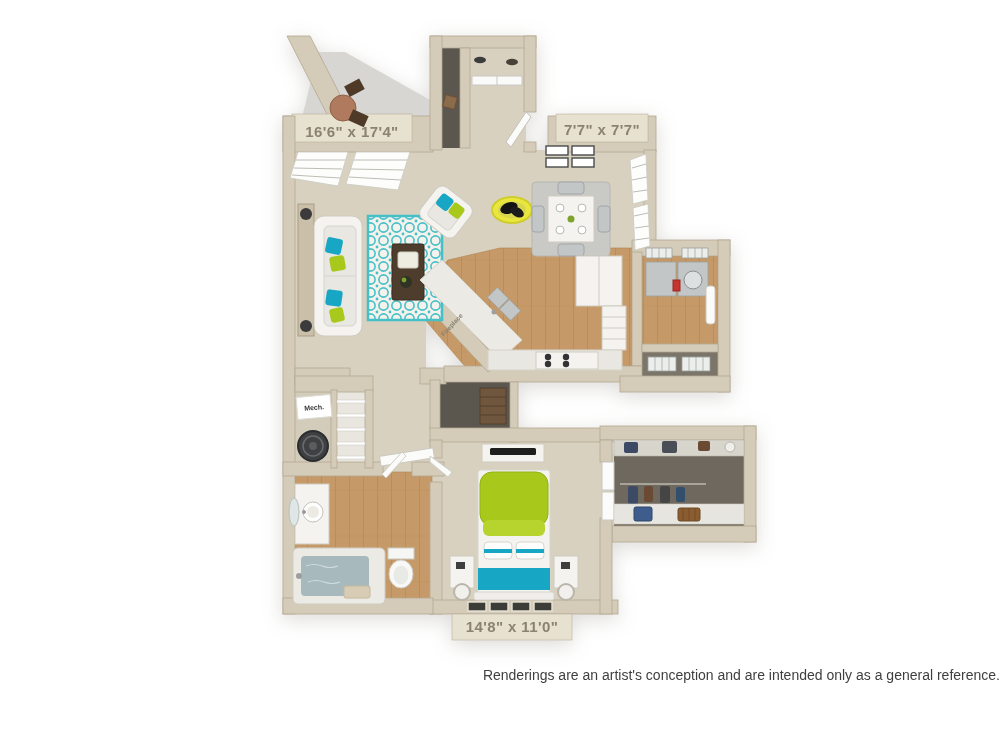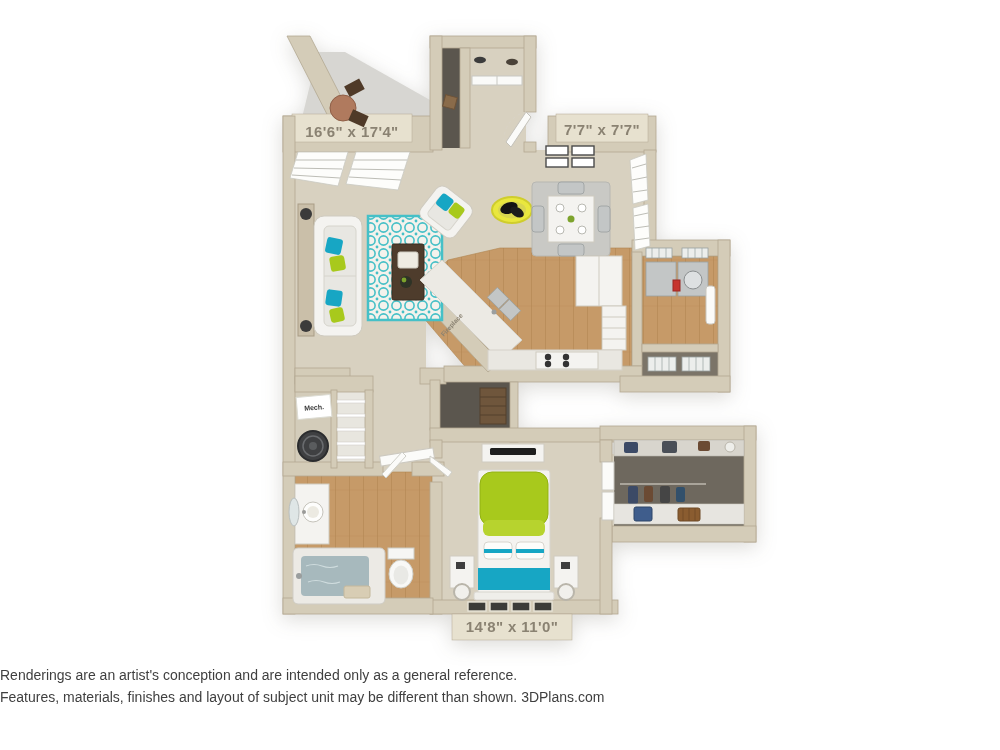--- a/index.html
+++ b/index.html
@@ -15,21 +15,21 @@
   .darkfloor{fill:var(--closet_dark,#5b564e);}
   .whitefurn{fill:#f4f3f0;stroke:#cfcbc0;stroke-width:1;}
   .grayfurn{fill:#c3c6c6;stroke:#9aa0a0;stroke-width:.8;}
   .wire{fill:#eceeec;stroke:#9aa0a0;stroke-width:.8;}
   .dimlabel{font:bold 15px "Liberation Sans",sans-serif;fill:var(--label_text,#8a8272);
             text-anchor:middle;letter-spacing:.4px;}
   .microlabel{font:bold 7px "Liberation Sans",sans-serif;fill:#3a3a3a;text-anchor:middle;}
   .fplabel{font:bold 6.5px "Liberation Sans",sans-serif;fill:var(--label_text,#8a8272);text-anchor:middle;}
   .blind{fill:#fdfdfb;stroke:#c9c9c2;stroke-width:.8;}
   .blindline{stroke:#bdbdb6;stroke-width:1;fill:none;}
-  .disclaimer{position:absolute;left:0;top:664px;width:1000px;text-align:left;
+  .disclaimer{position:absolute;left:0;top:664px;width:1000px;text-align:right;
               color:var(--disclaimer_text,#3f3f3f);font-size:14px;line-height:22px;}
 </style>
 </head>
 <body>
 <div class="canvas">
 
 <svg class="plan" width="1000" height="660" viewBox="0 0 1000 660">
   <defs>
     <pattern id="woodpat" width="14" height="46" patternUnits="userSpaceOnUse">
       <rect width="14" height="46" fill="var(--wood,#c69a68)"></rect>
@@ -300,16 +300,15 @@
   <g>
     <text class="dimlabel" x="352" y="137">16'6" x 17'4"</text>
     <text class="dimlabel" x="602" y="135">7'7" x 7'7"</text>
     <text class="dimlabel" x="512" y="632">14'8" x 11'0"</text>
     <text class="fplabel" x="452" y="327" transform="rotate(-47 452 325)">Fireplace</text>
   </g>
 </svg>
 
 <div class="disclaimer">
   <div>Renderings are an artist's conception and are intended only as a general reference.</div>
-  <div>Features, materials, finishes and layout of subject unit may be different than shown. 3DPlans.com</div>
 </div>
 
 </div>
 
 </body></html>

